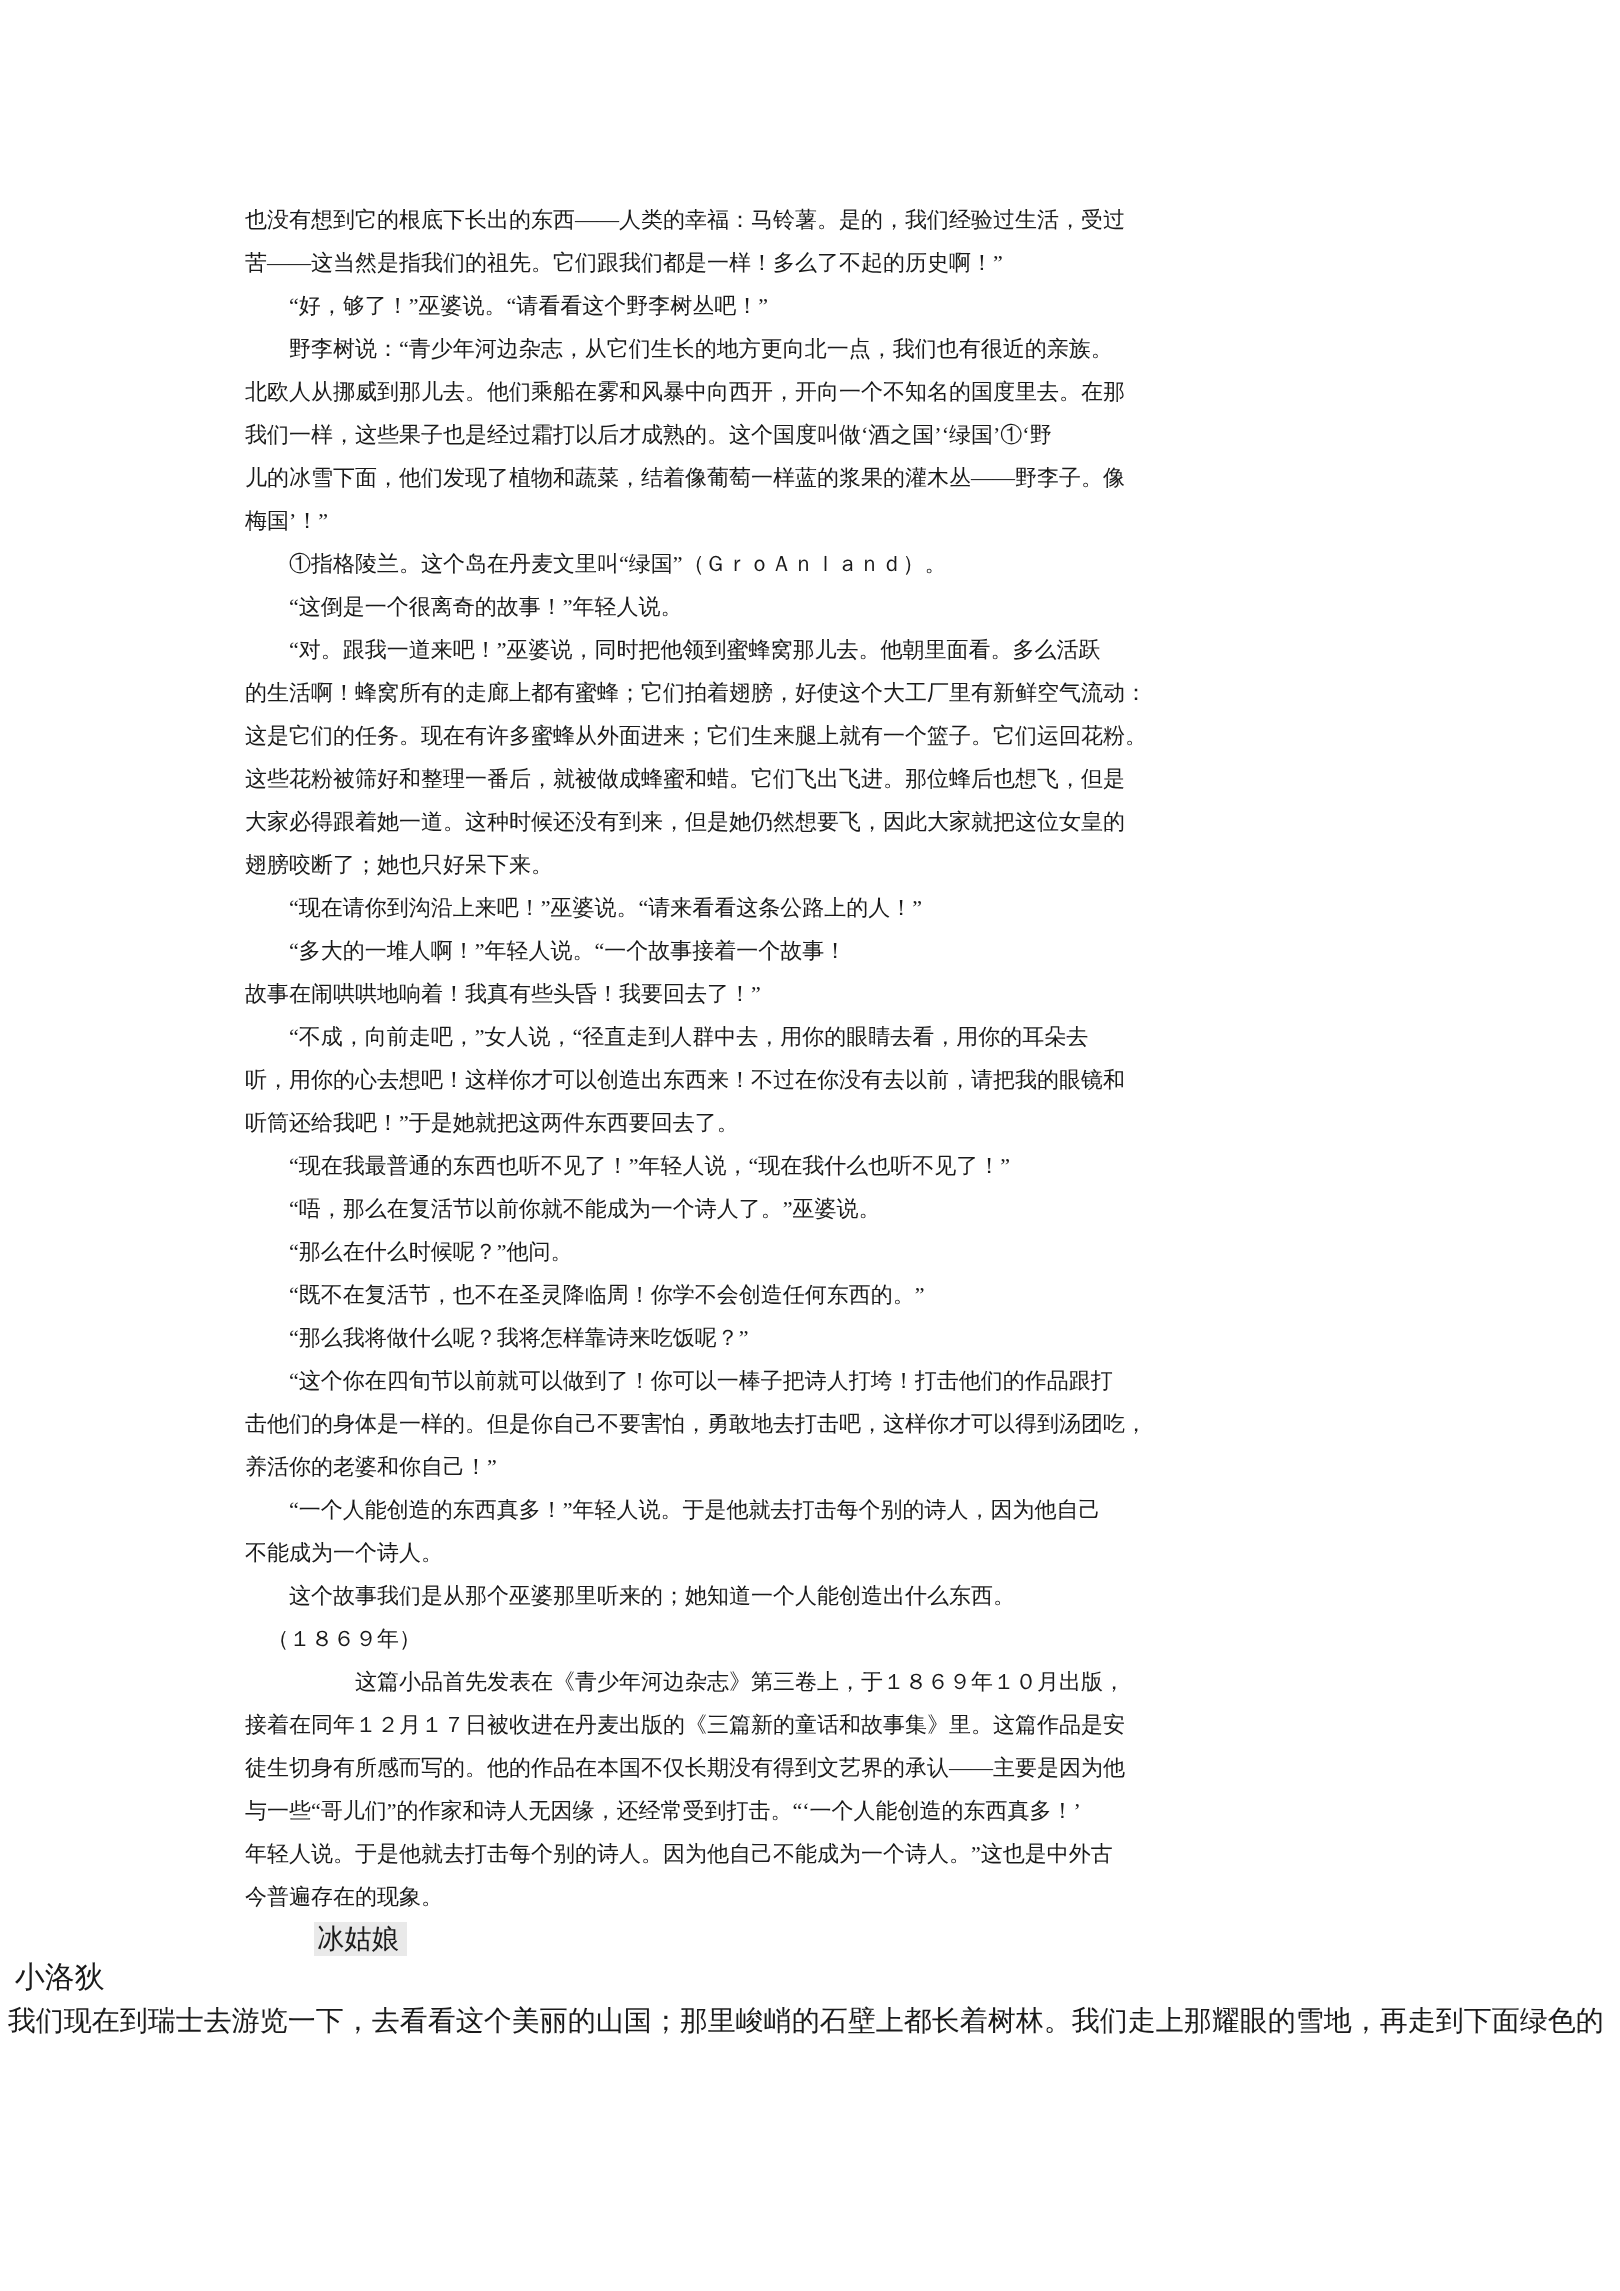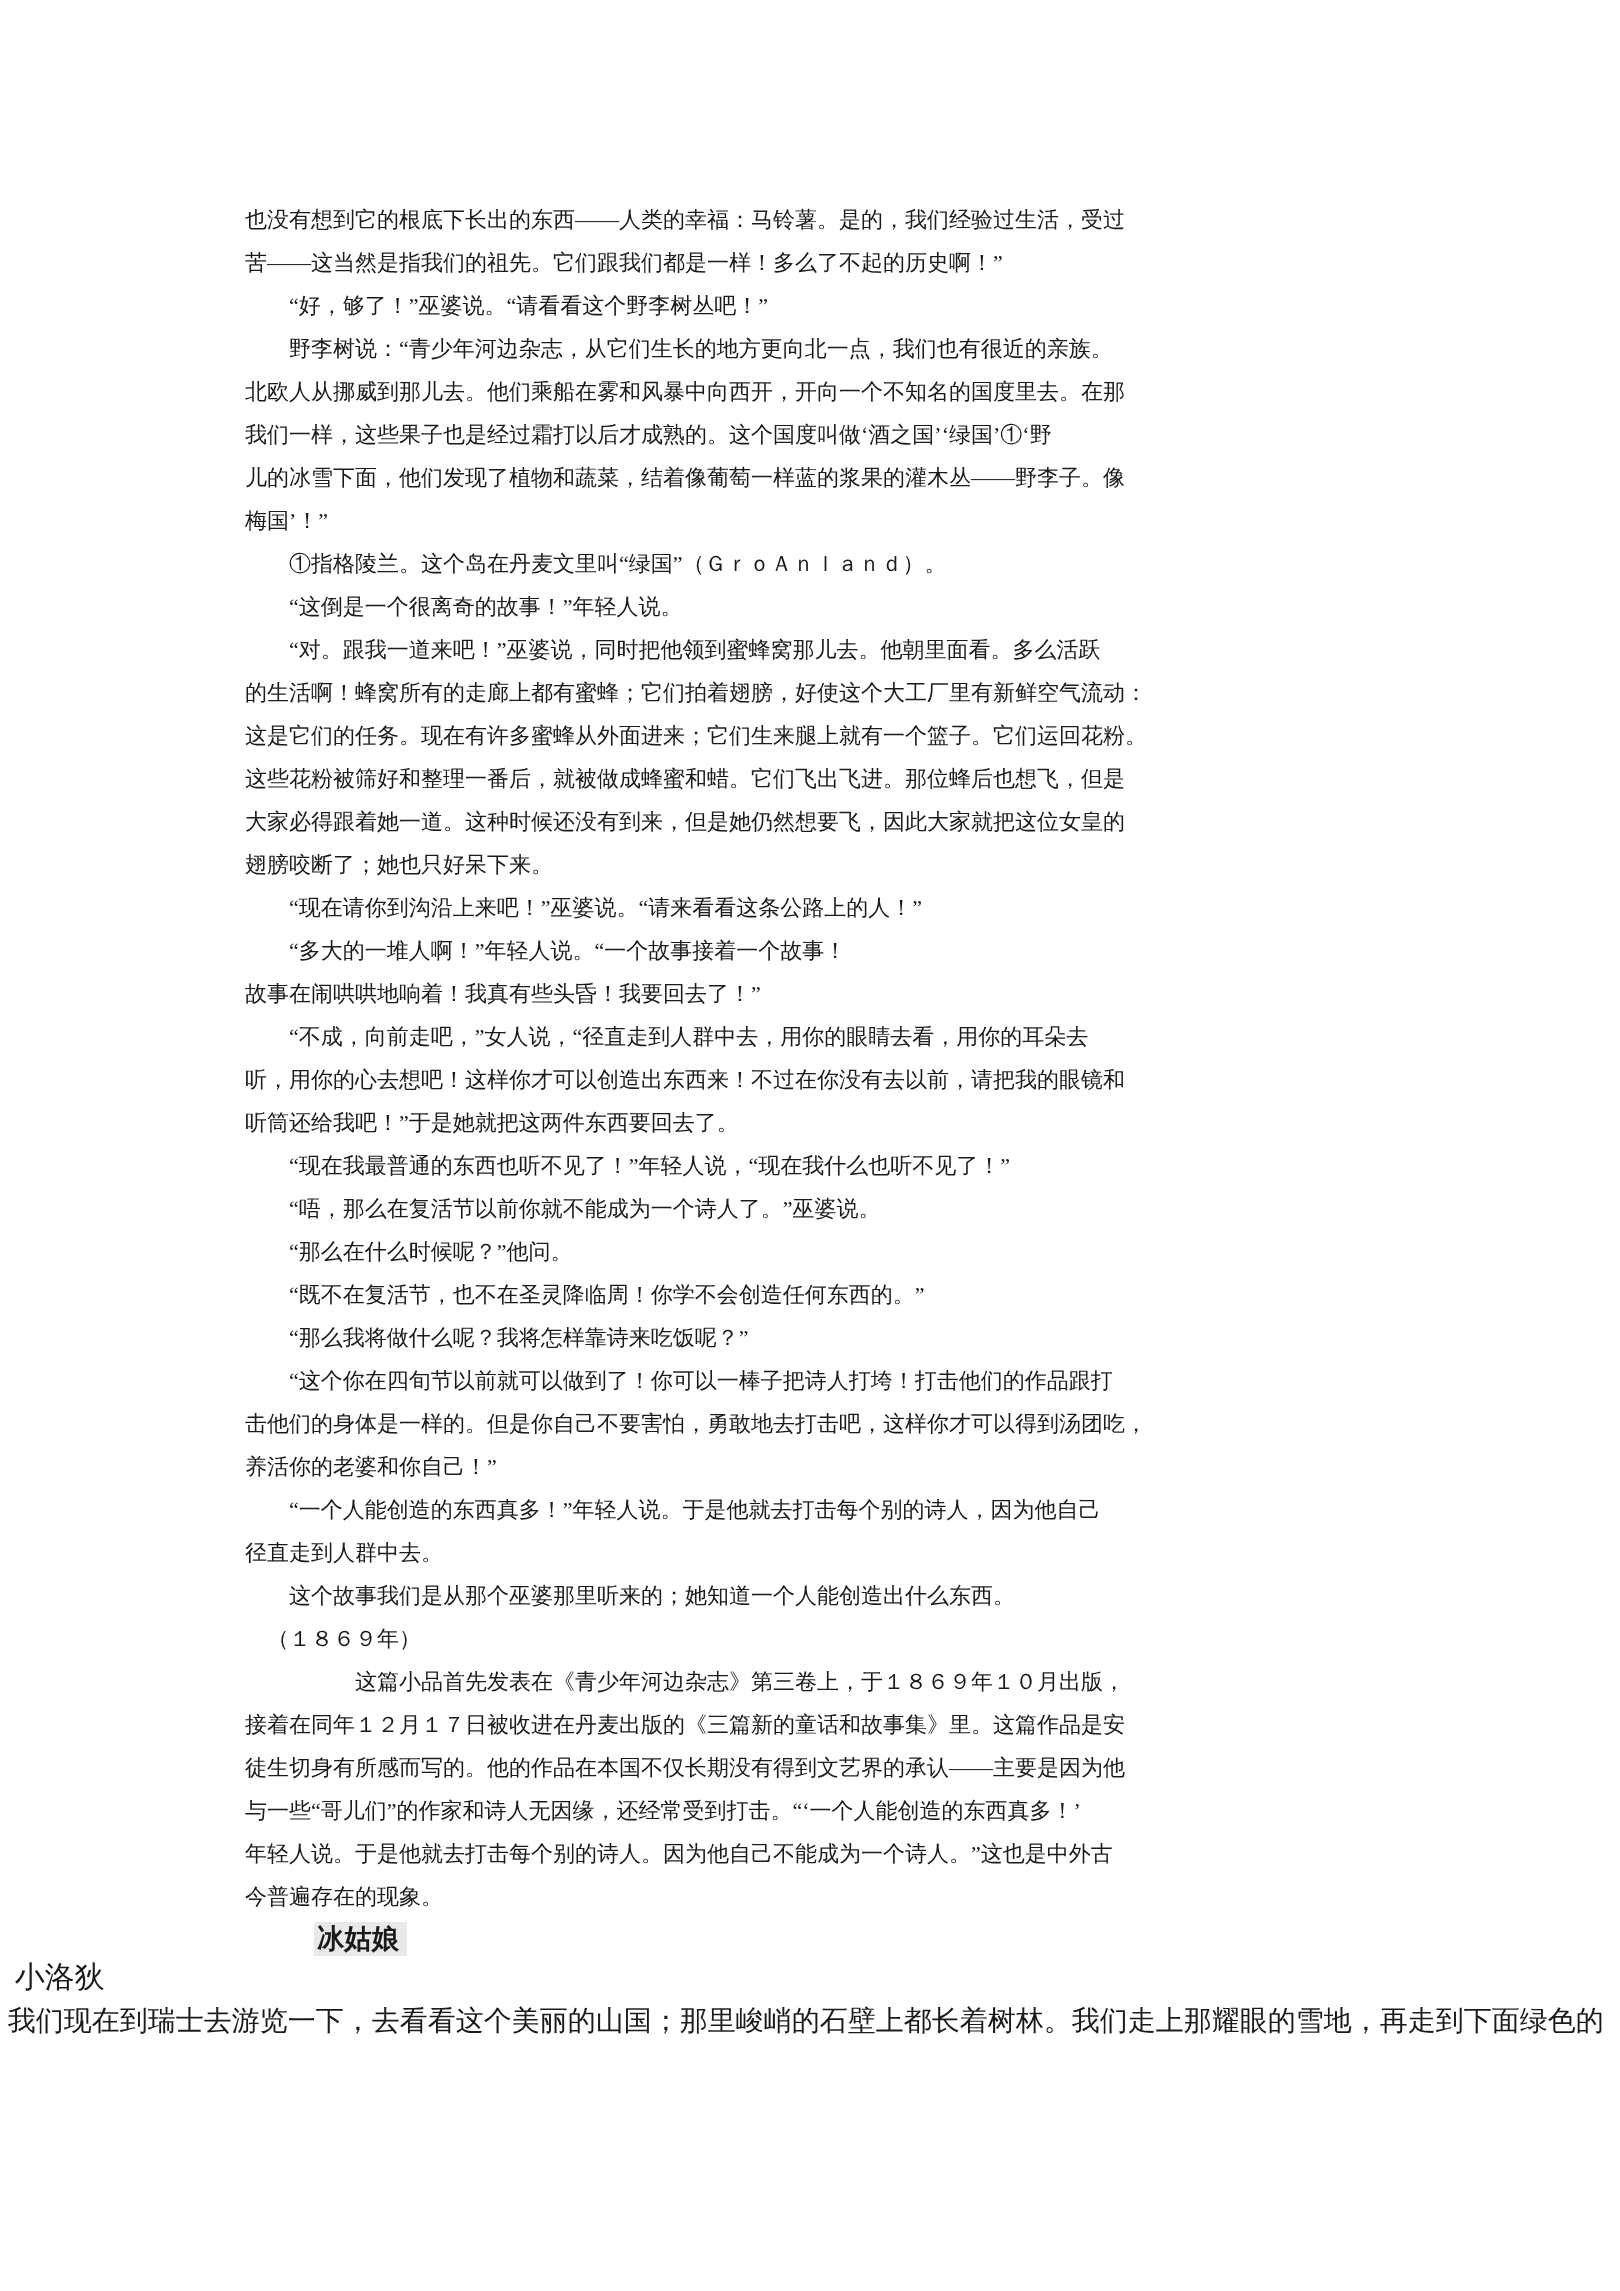--- a/index.html
+++ b/index.html
@@ -21,21 +21,21 @@
     line-height:43px;
     font-size:22px;
     white-space:pre;
   }
   .heading-line{
     height:43px;
     line-height:43px;
     padding-left:69px;
   }
   .heading{
-    font-weight:bold;
+    font-weight:normal;
     font-size:27.4px;
     background:#e9e9e9;
     padding:2px 7.8px 2px 2.9px;
   }
   .left-heading{
     position:absolute;
     left:14.7px;top:1956px;
     font-size:30px;
     line-height:41px;
     white-space:pre;
@@ -79,21 +79,21 @@
         <div class="line">听筒还给我吧！”于是她就把这两件东西要回去了。</div>
         <div class="line">　　“现在我最普通的东西也听不见了！”年轻人说，“现在我什么也听不见了！”</div>
         <div class="line">　　“唔，那么在复活节以前你就不能成为一个诗人了。”巫婆说。</div>
         <div class="line">　　“那么在什么时候呢？”他问。</div>
         <div class="line">　　“既不在复活节，也不在圣灵降临周！你学不会创造任何东西的。”</div>
         <div class="line">　　“那么我将做什么呢？我将怎样靠诗来吃饭呢？”</div>
         <div class="line">　　“这个你在四旬节以前就可以做到了！你可以一棒子把诗人打垮！打击他们的作品跟打</div>
         <div class="line">击他们的身体是一样的。但是你自己不要害怕，勇敢地去打击吧，这样你才可以得到汤团吃，</div>
         <div class="line">养活你的老婆和你自己！”</div>
         <div class="line">　　“一个人能创造的东西真多！”年轻人说。于是他就去打击每个别的诗人，因为他自己</div>
-        <div class="line">径直走到人群中去。</div>
+        <div class="line">不能成为一个诗人。</div>
         <div class="line">　　这个故事我们是从那个巫婆那里听来的；她知道一个人能创造出什么东西。</div>
         <div class="line">　（１８６９年）</div>
         <div class="line">　　　　　这篇小品首先发表在《青少年河边杂志》第三卷上，于１８６９年１０月出版，</div>
         <div class="line">接着在同年１２月１７日被收进在丹麦出版的《三篇新的童话和故事集》里。这篇作品是安</div>
         <div class="line">徒生切身有所感而写的。他的作品在本国不仅长期没有得到文艺界的承认——主要是因为他</div>
         <div class="line">与一些“哥儿们”的作家和诗人无因缘，还经常受到打击。“‘一个人能创造的东西真多！’</div>
         <div class="line">年轻人说。于是他就去打击每个别的诗人。因为他自己不能成为一个诗人。”这也是中外古</div>
         <div class="line">今普遍存在的现象。</div>
       </div>
     <div class="heading-line">

